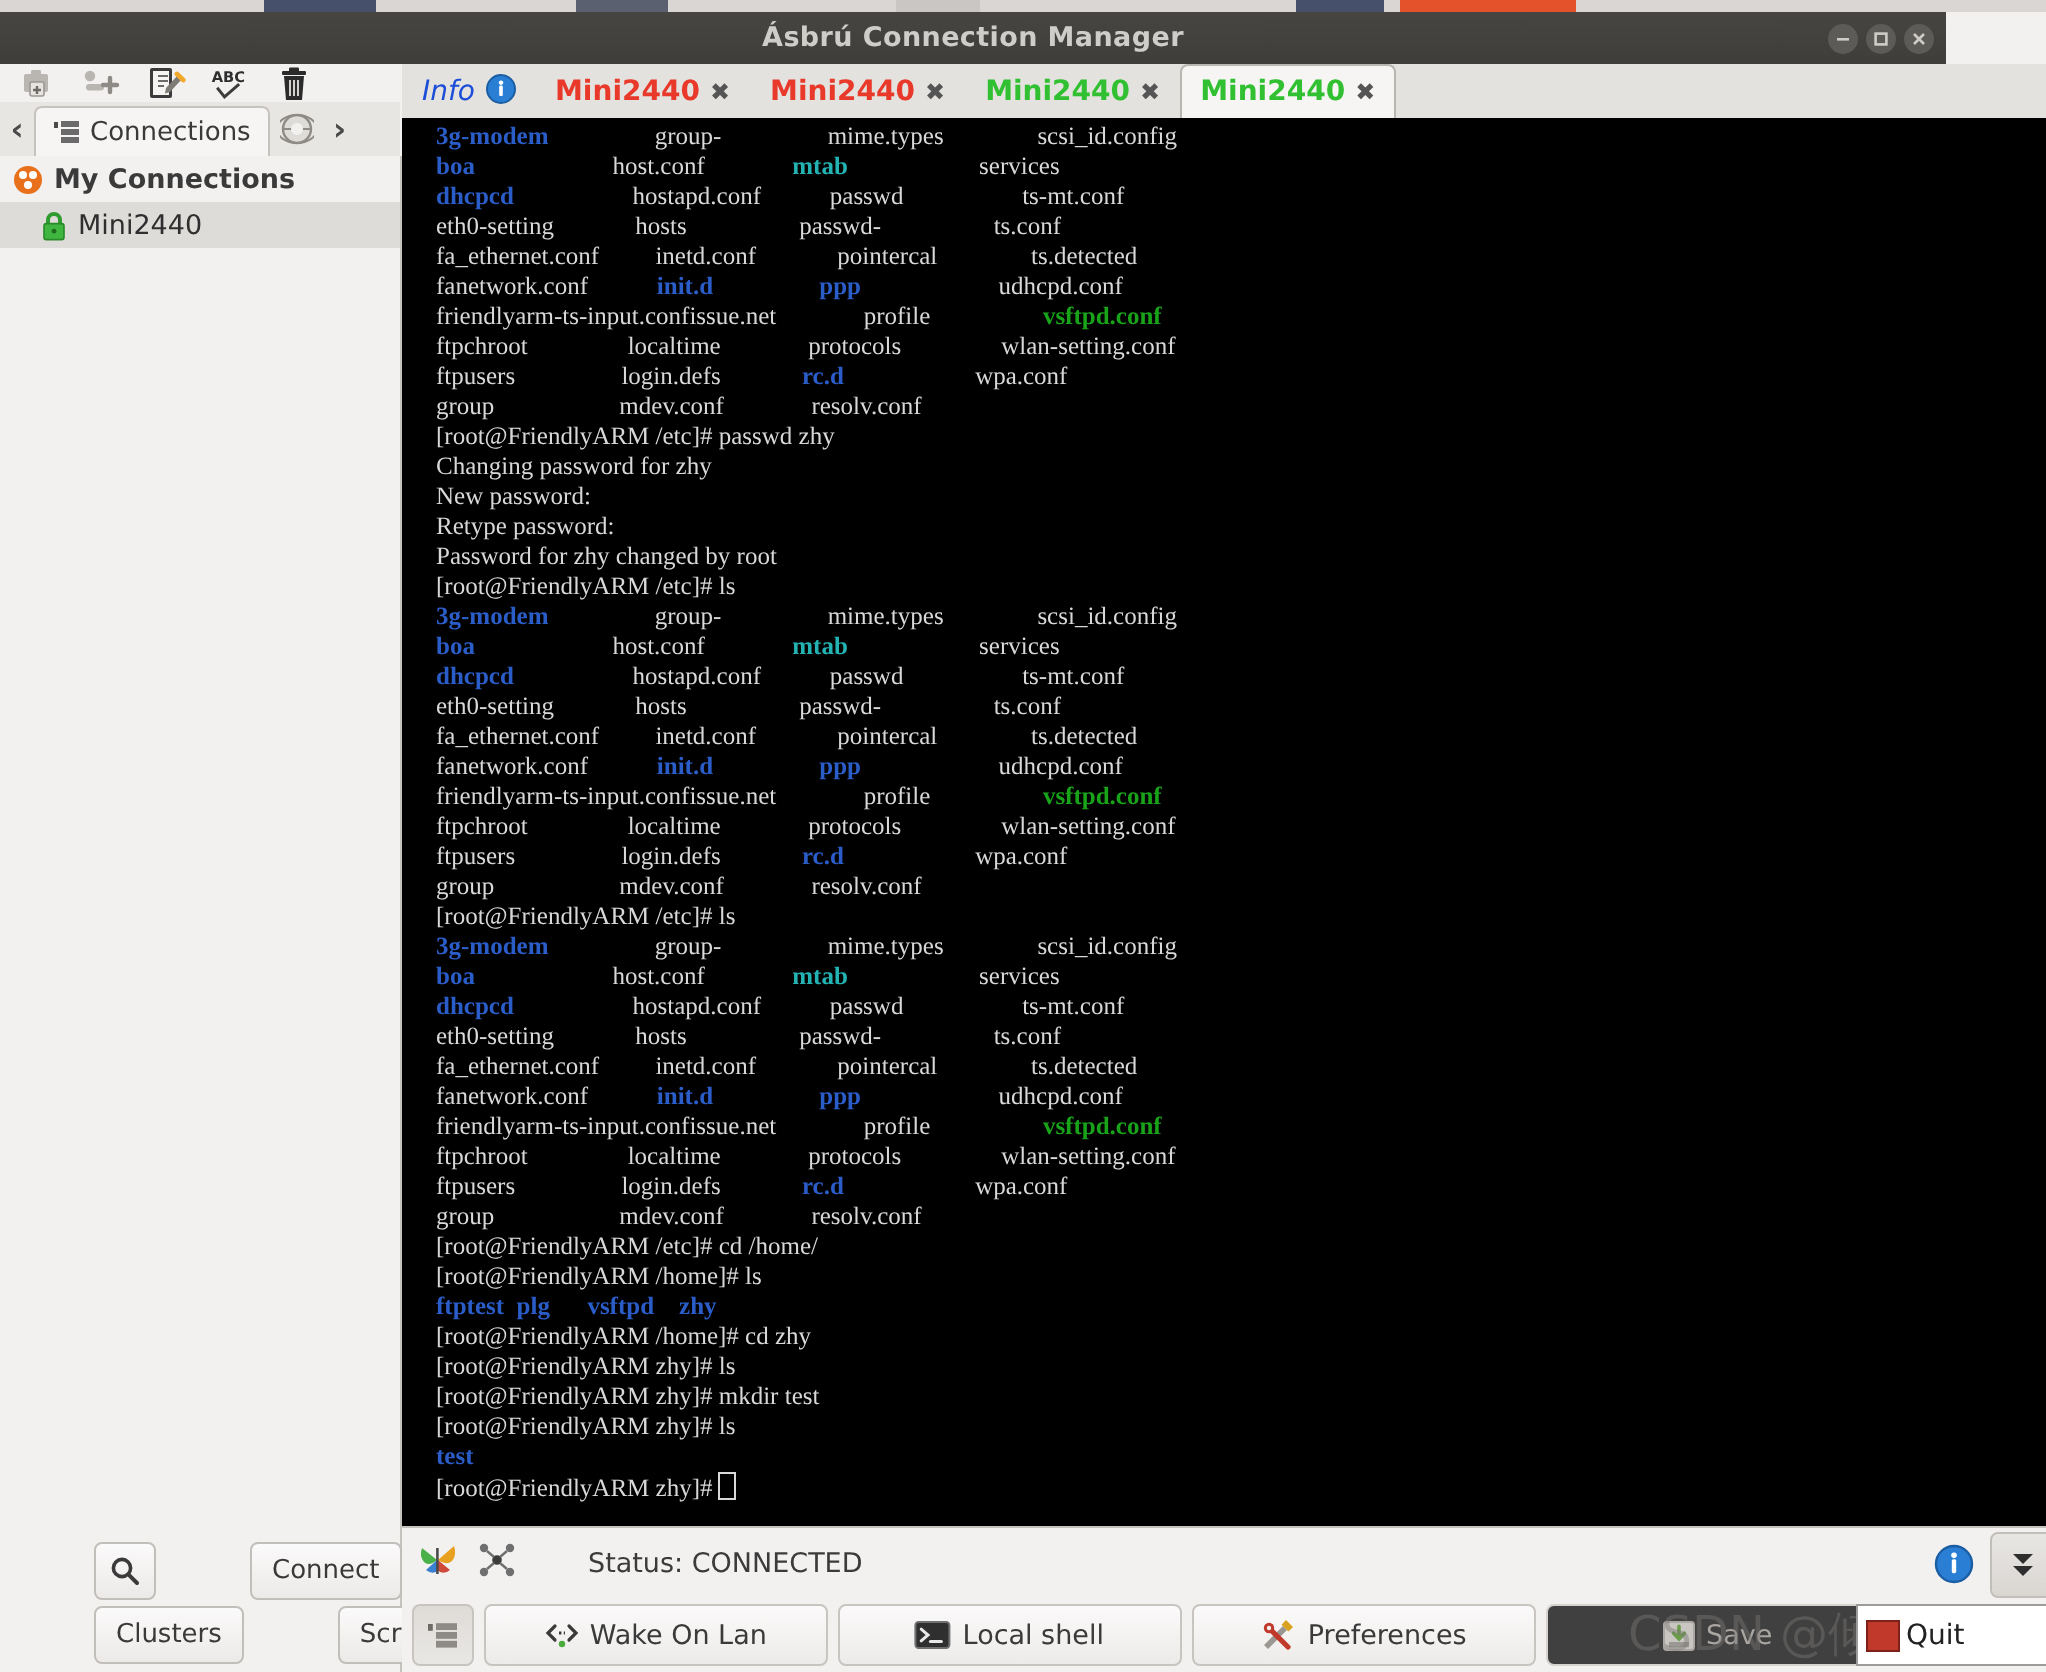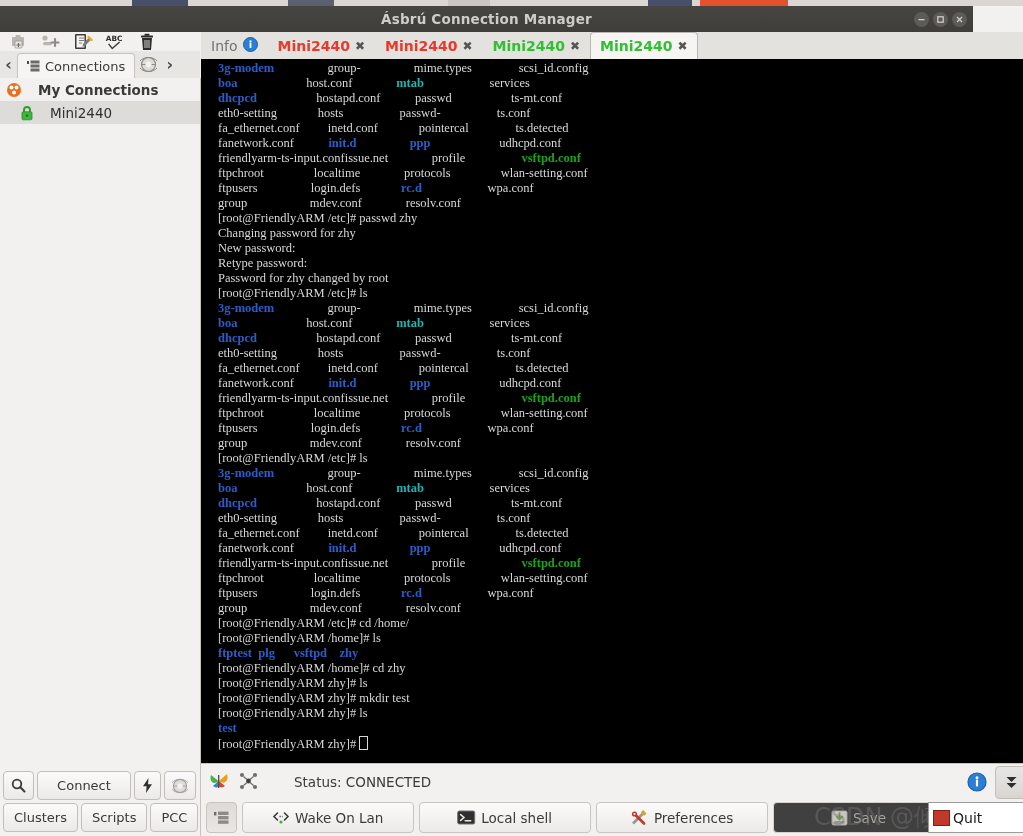--- a/index.html
+++ b/index.html
@@ -70,56 +70,56 @@
   .conntab .tabicon { display:flex; }
   .globe-ic { width: 26px; display:flex; align-items:center; justify-content:center; }
 
   
   .tree {
     position: absolute; left: 0; top: 78px; width: 200px; height: 690px;
     background: #f2f1f0; border-right: 1px solid #c6c3bf;
     overflow: hidden;
   }
   .tree-row {
-    height: 23px; display: flex; align-items: center; gap: 16px; padding-left: 6px;
+    height: 23px; display: flex; align-items: center; gap: 5px; padding-left: 6px;
     font-size: 13.5px; color: #2f2f2f;
   }
   .tree-row.root { font-weight: bold; color: #3a3a3a; }
   .tree-row.sel { background: #dedcd9; padding-left: 20px; }
   .tree-row .ic { display:flex; }
 
   
   .blbar {
     position: absolute; left: 0; top: 768px; width: 200px; height: 68px;
     background: #f2f1f0; border-right: 1px solid #c6c3bf;
   }
   .blrow { display: flex; align-items: center; gap: 3px; padding: 3px 3px 0 3px; }
   .btn {
     background: linear-gradient(180deg,#fbfafa 0%,#eceae8 100%);
     border: 1px solid #c2bfbb; border-radius: 4px;
-    display: flex; align-items: center; justify-content: center; gap: 4px;
-    font-size: 13px; color: #3a3a3a; height: 27px; padding: 0 10px;
+    display: flex; align-items: center; justify-content: flex-start; gap: 4px;
+    font-size: 13px; color: #3a3a3a; height: 27px; padding: 0 10px; margin-left: 44px;
   }
   .btn.icononly { padding: 0 7px; }
 
   
   .termtabs {
     position: absolute; left: 201px; top: 32px; width: 822px; height: 27px;
     background: #e4e2df; border-bottom: 1px solid #b9b6b2;
     display: flex; align-items: flex-end;
   }
   .ttab {
     height: 26px; display: flex; align-items: center; gap: 5px;
     padding: 0 9px; font-size: 14px; font-weight: bold;
     border: 1px solid transparent; border-bottom: none;
     border-radius: 4px 4px 0 0;
   }
   .ttab.active { background: #f6f5f4; border-color: #b9b6b2; }
   .ttab .closex { color: #555; font-size: 12px; font-weight: bold; }
-  .ttab.info { font-weight: normal; color: #737373; }
+  .ttab.info { font-weight: normal; color: #1d4ed8; font-style: italic; }
 
   
   .terminal {
     position: absolute; left: 201px; top: 59px; width: 822px; height: 704px;
     background: #000000;
     overflow: hidden;
   }
   .term-inner {
     font-family: Liberation Serif, serif;
     font-size: 12.5px;

